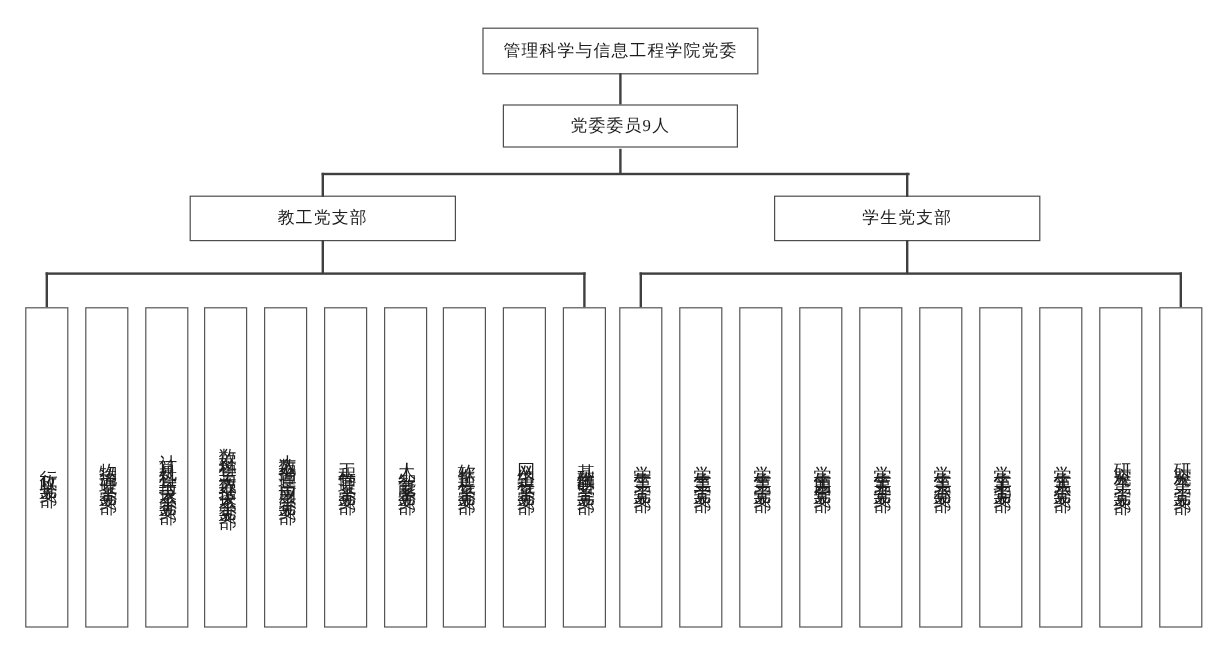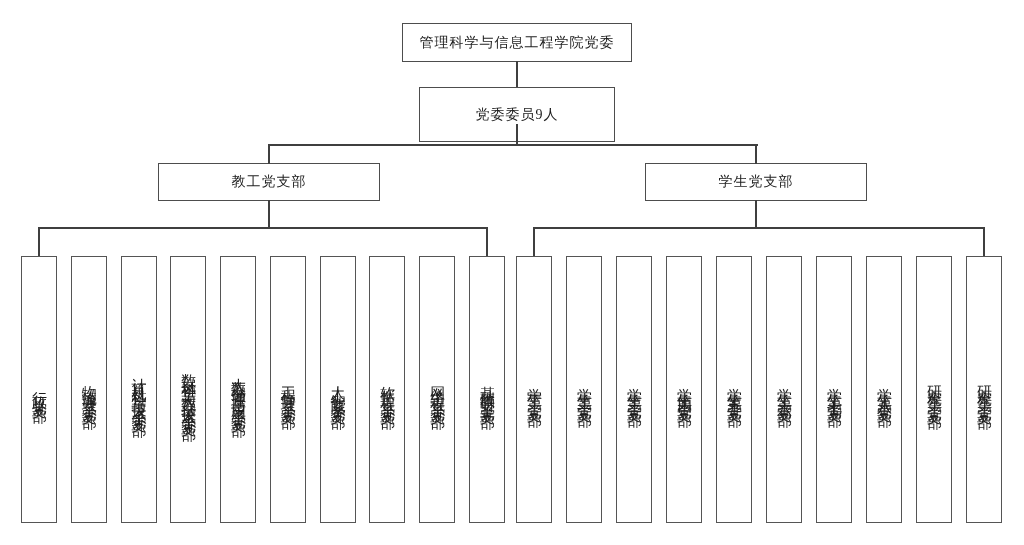--- a/index.html
+++ b/index.html
@@ -50,21 +50,21 @@
   .leaf-box span {
     writing-mode: vertical-rl;
     text-orientation: upright;
     font-size: 15px;
     letter-spacing: 4px;
     line-height: 1;
     color: #1c1c1c;
   }
   
   #root-box      { left: 402px; top: 23px;  width: 230px; height: 39px; }
-  #committee-box { left: 419px; top: 87px;  width: 196px; height: 55px; }
+  #committee-box { left: 419px; top: 87px;  width: 196px; height: 36px; }
   #faculty-box   { left: 158px; top: 163px; width: 222px; height: 38px; }
   #student-box   { left: 645px; top: 163px; width: 222px; height: 38px; }
   
   #c-root-committee   { left: 516px; top: 61px;  height: 26px; }
   #c-committee-drop   { left: 516px; top: 124px; height: 21px; }
   #c-branch-hline     { left: 268px; top: 144px; width: 490px; }
   #c-faculty-drop     { left: 268px; top: 144px; height: 20px; }
   #c-student-drop     { left: 755px; top: 144px; height: 20px; }
   #c-faculty-stem     { left: 268px; top: 200px; height: 28px; }
   #c-student-stem     { left: 755px; top: 200px; height: 28px; }

